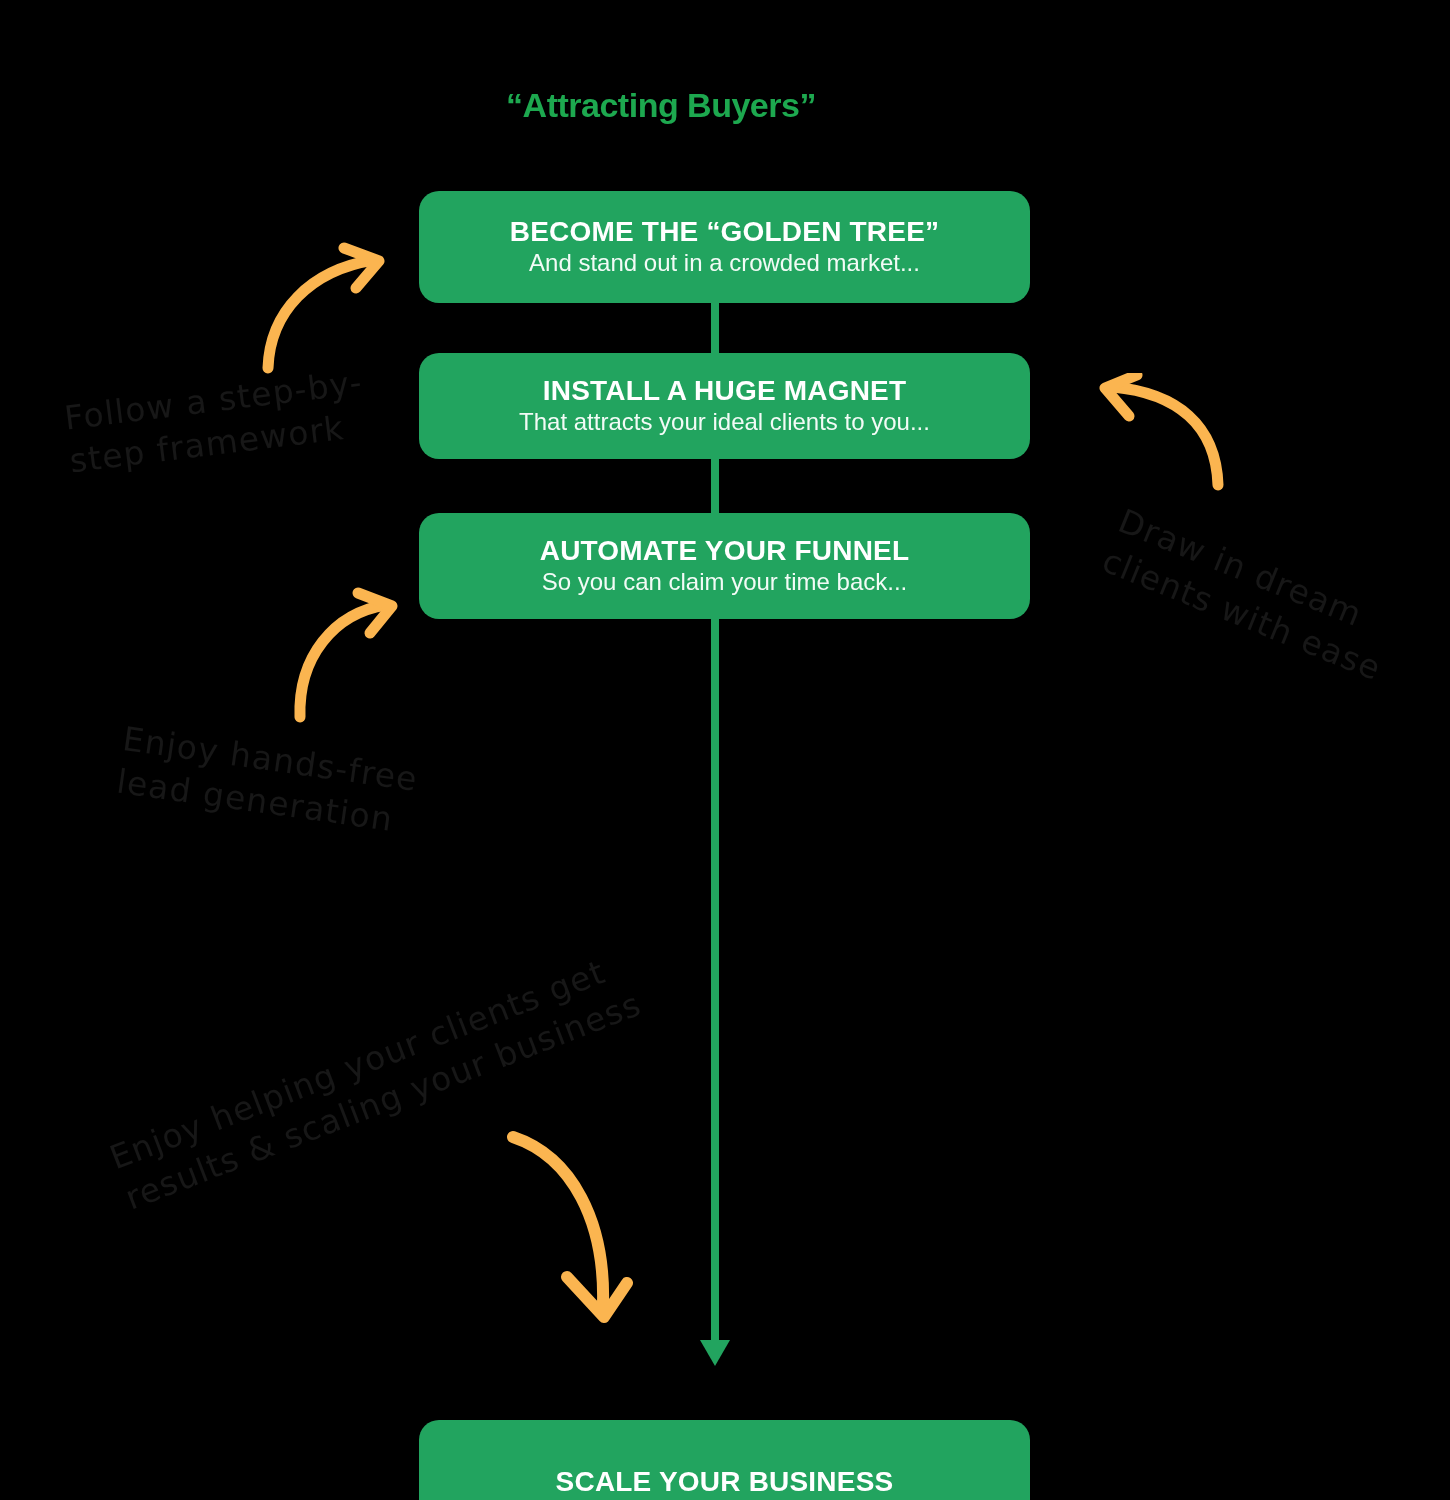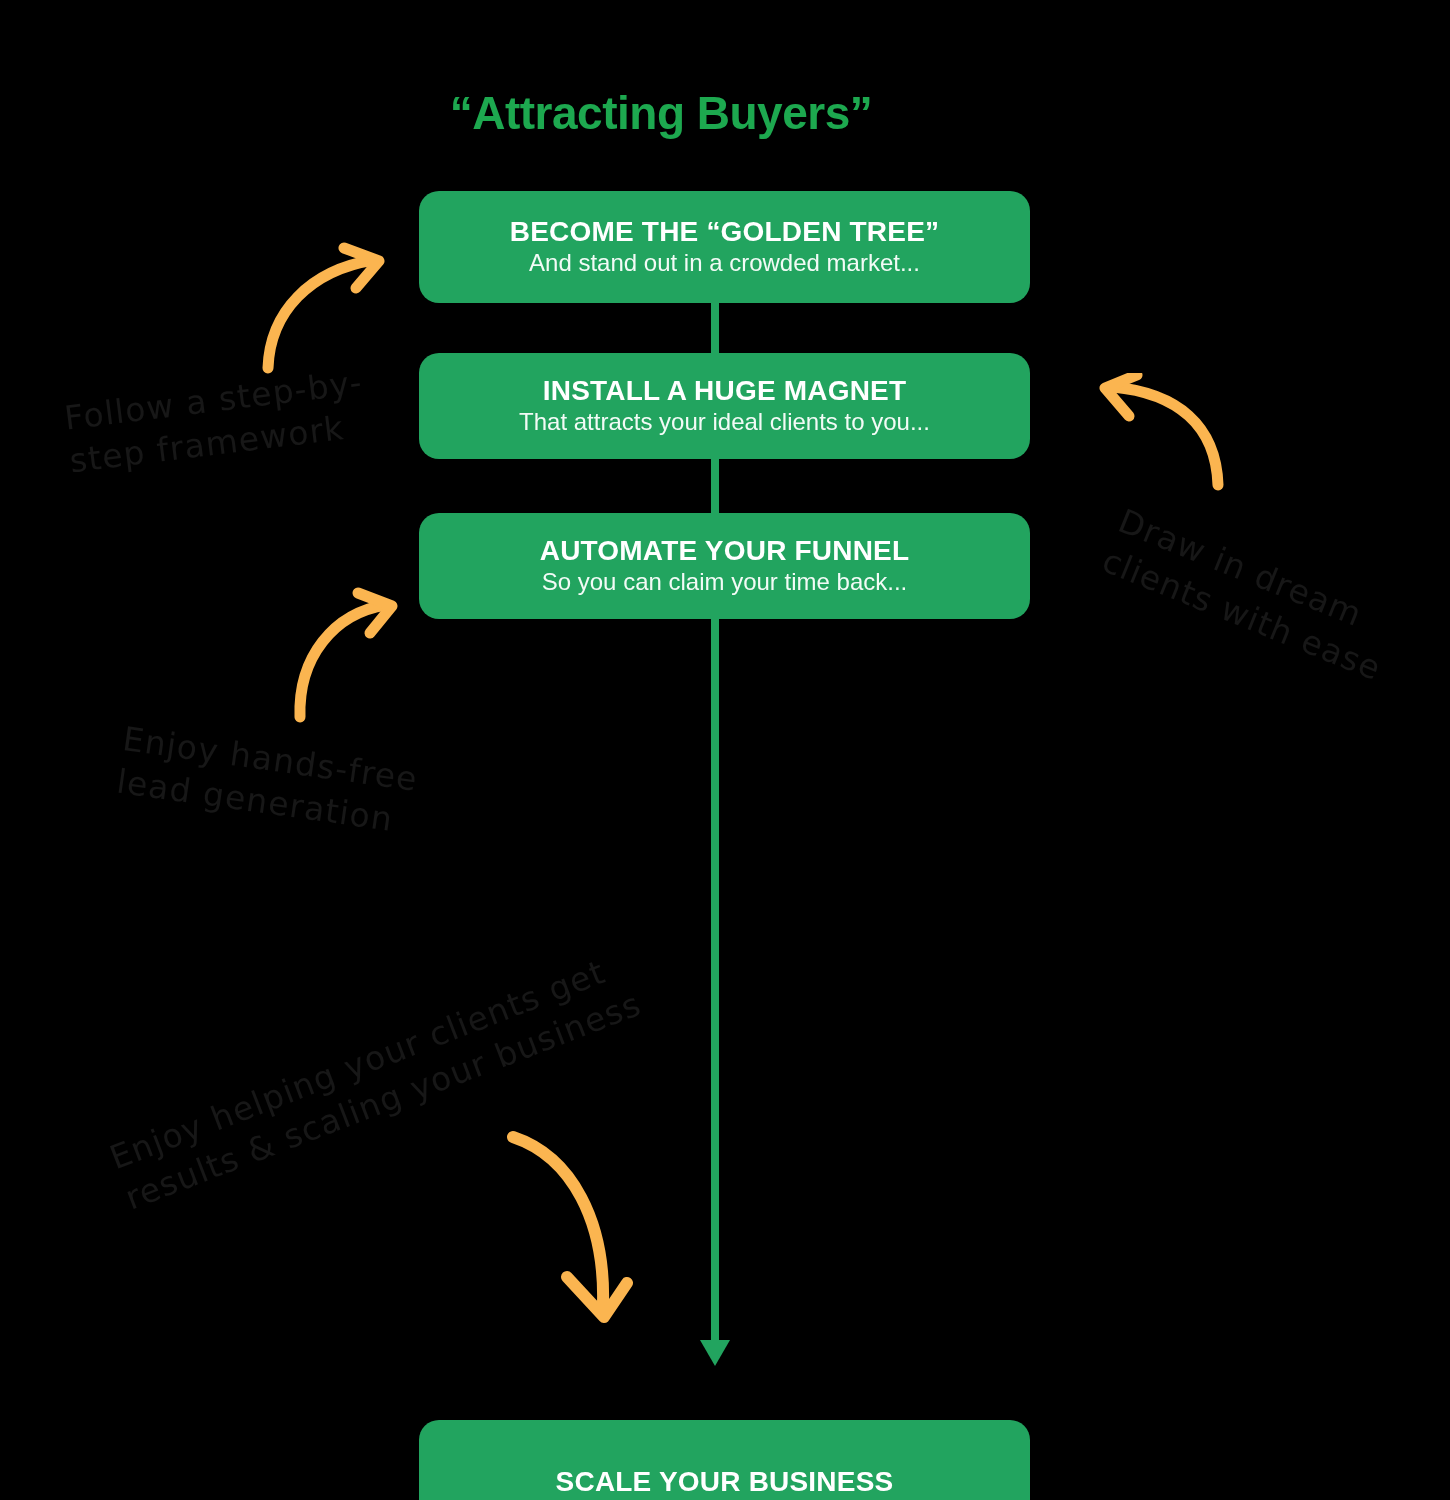--- a/index.html
+++ b/index.html
@@ -17,21 +17,21 @@
   }
 
   
   #title {
     position: absolute;
     left: 0;
     top: 86px;
     width: 1322px;
     text-align: center;
     font-family: "Liberation Sans", sans-serif;
-    font-size: 46px;
+    font-size: 34px;
     font-weight: bold;
     letter-spacing: -0.5px;
     color: #1da84f;
     white-space: nowrap;
   }
 
   
   .flow-box {
     position: absolute;
     left: 419px;

